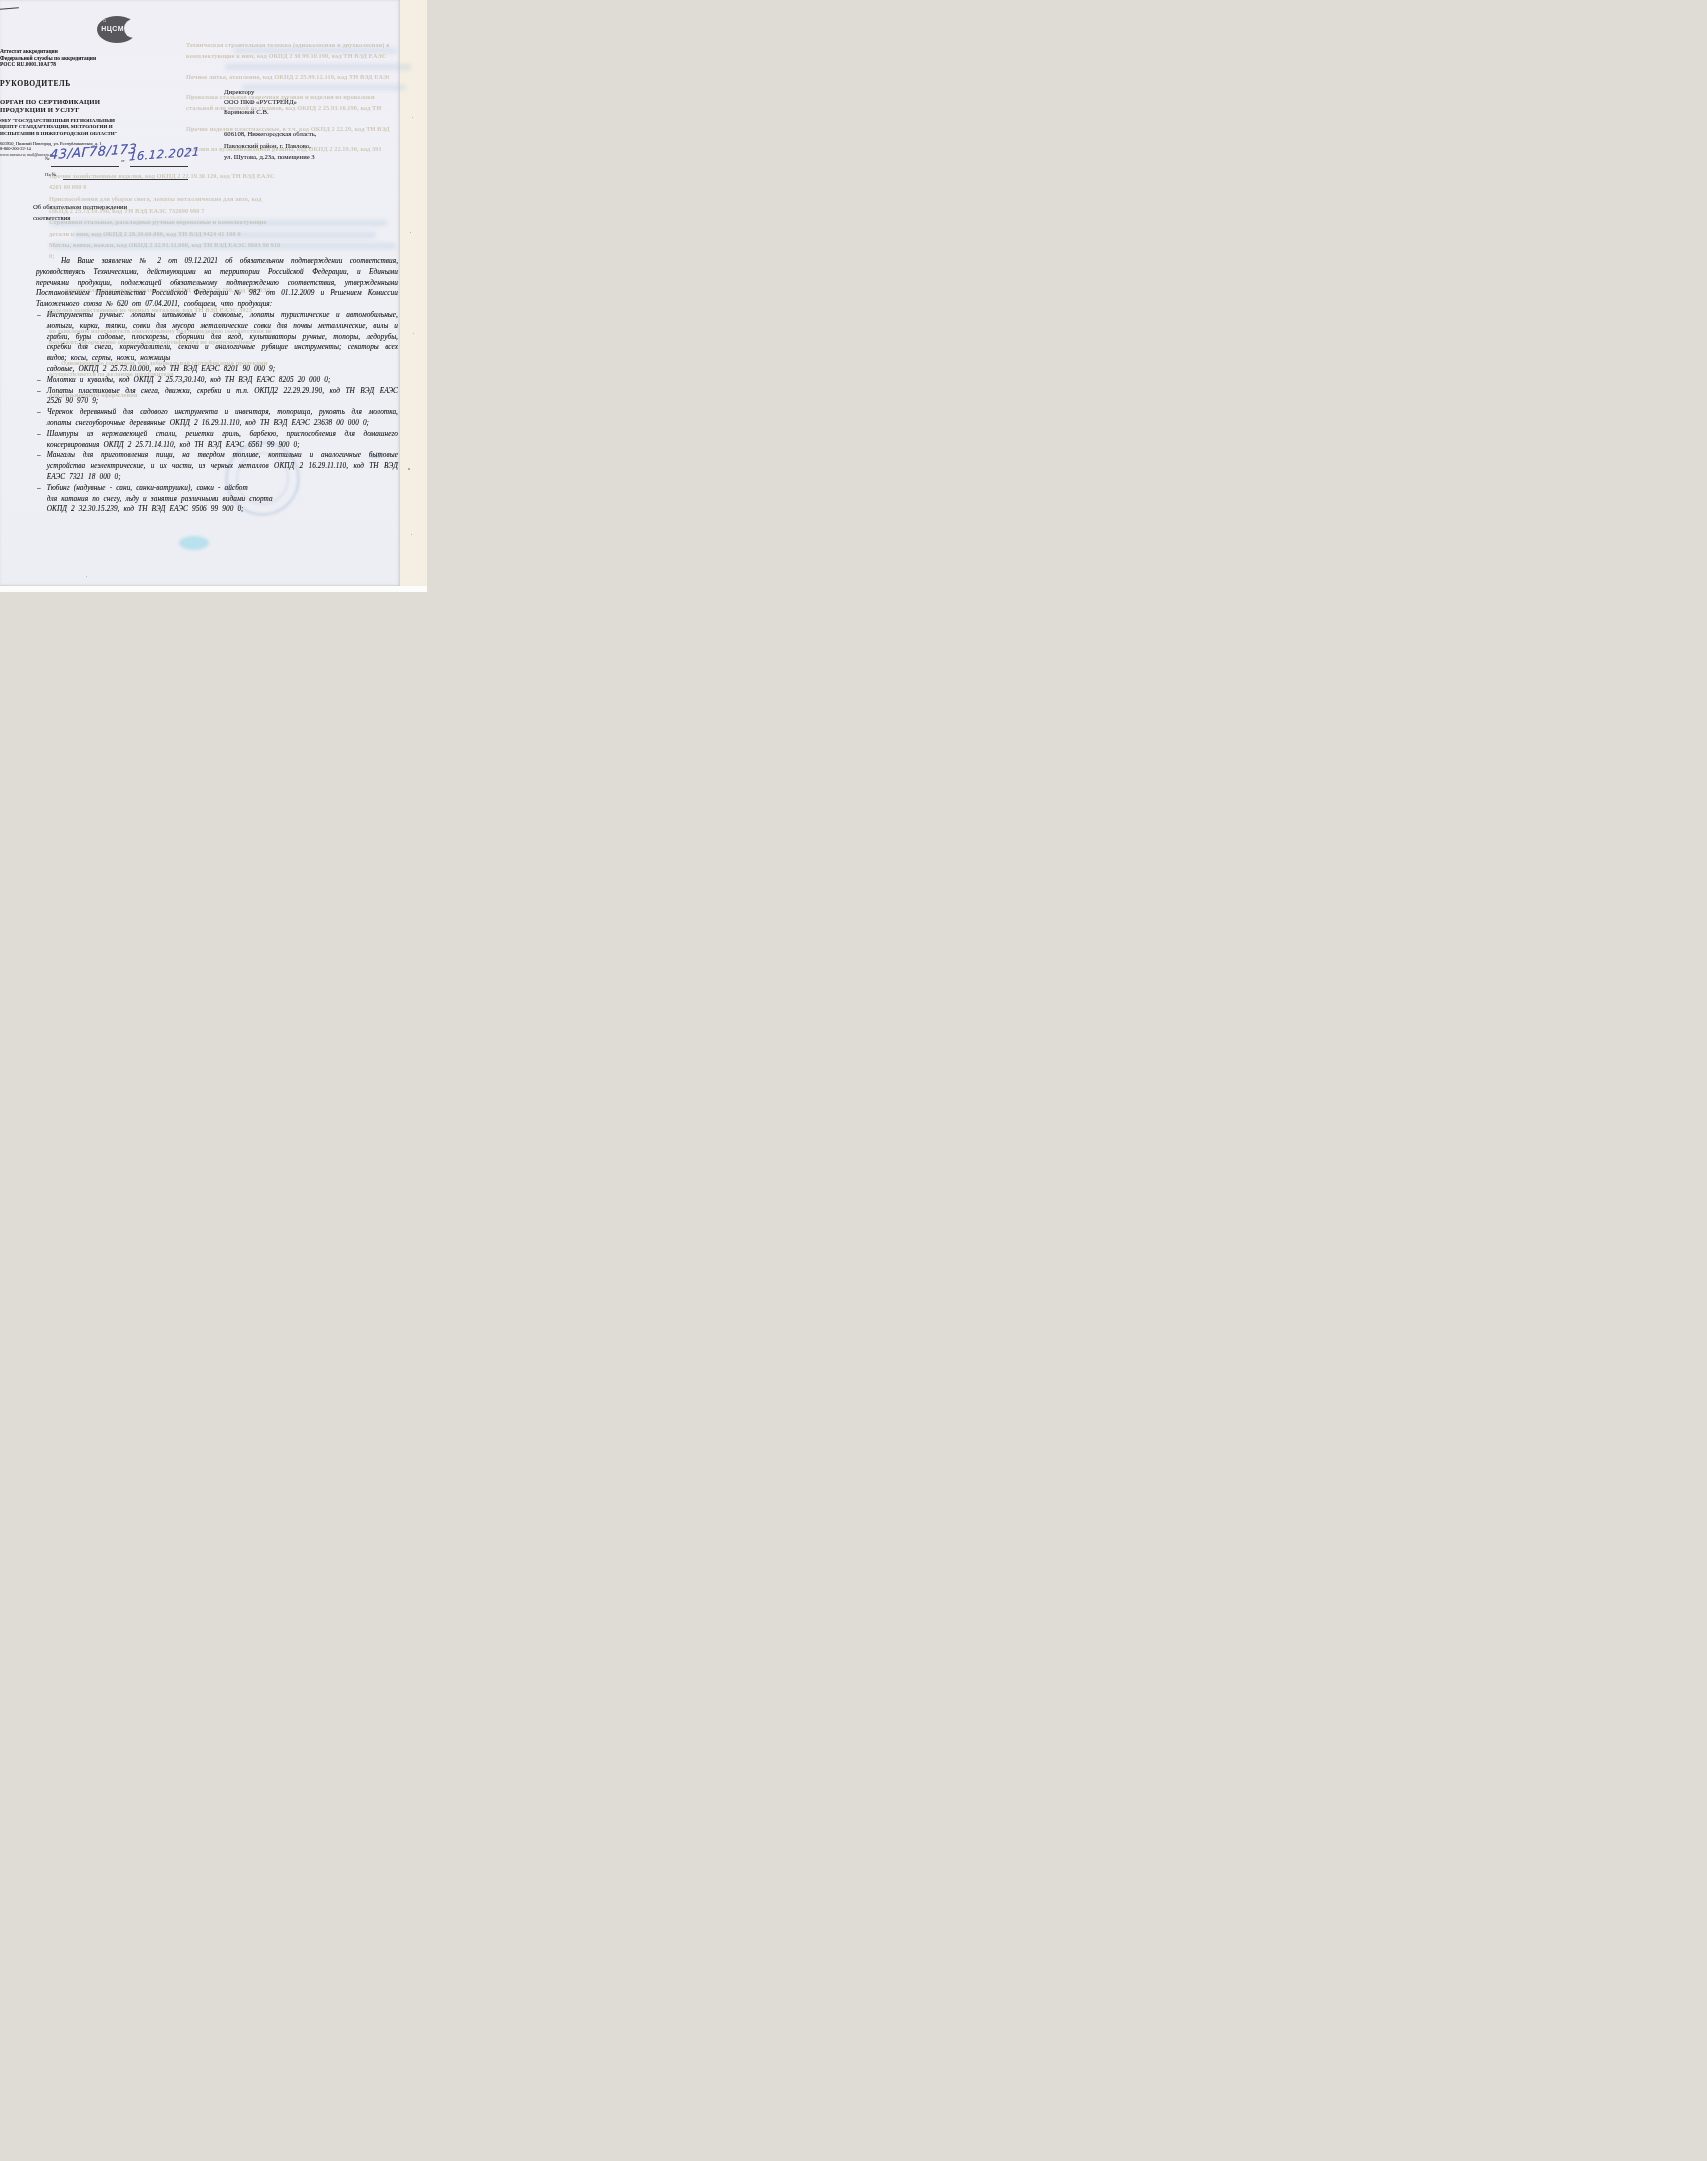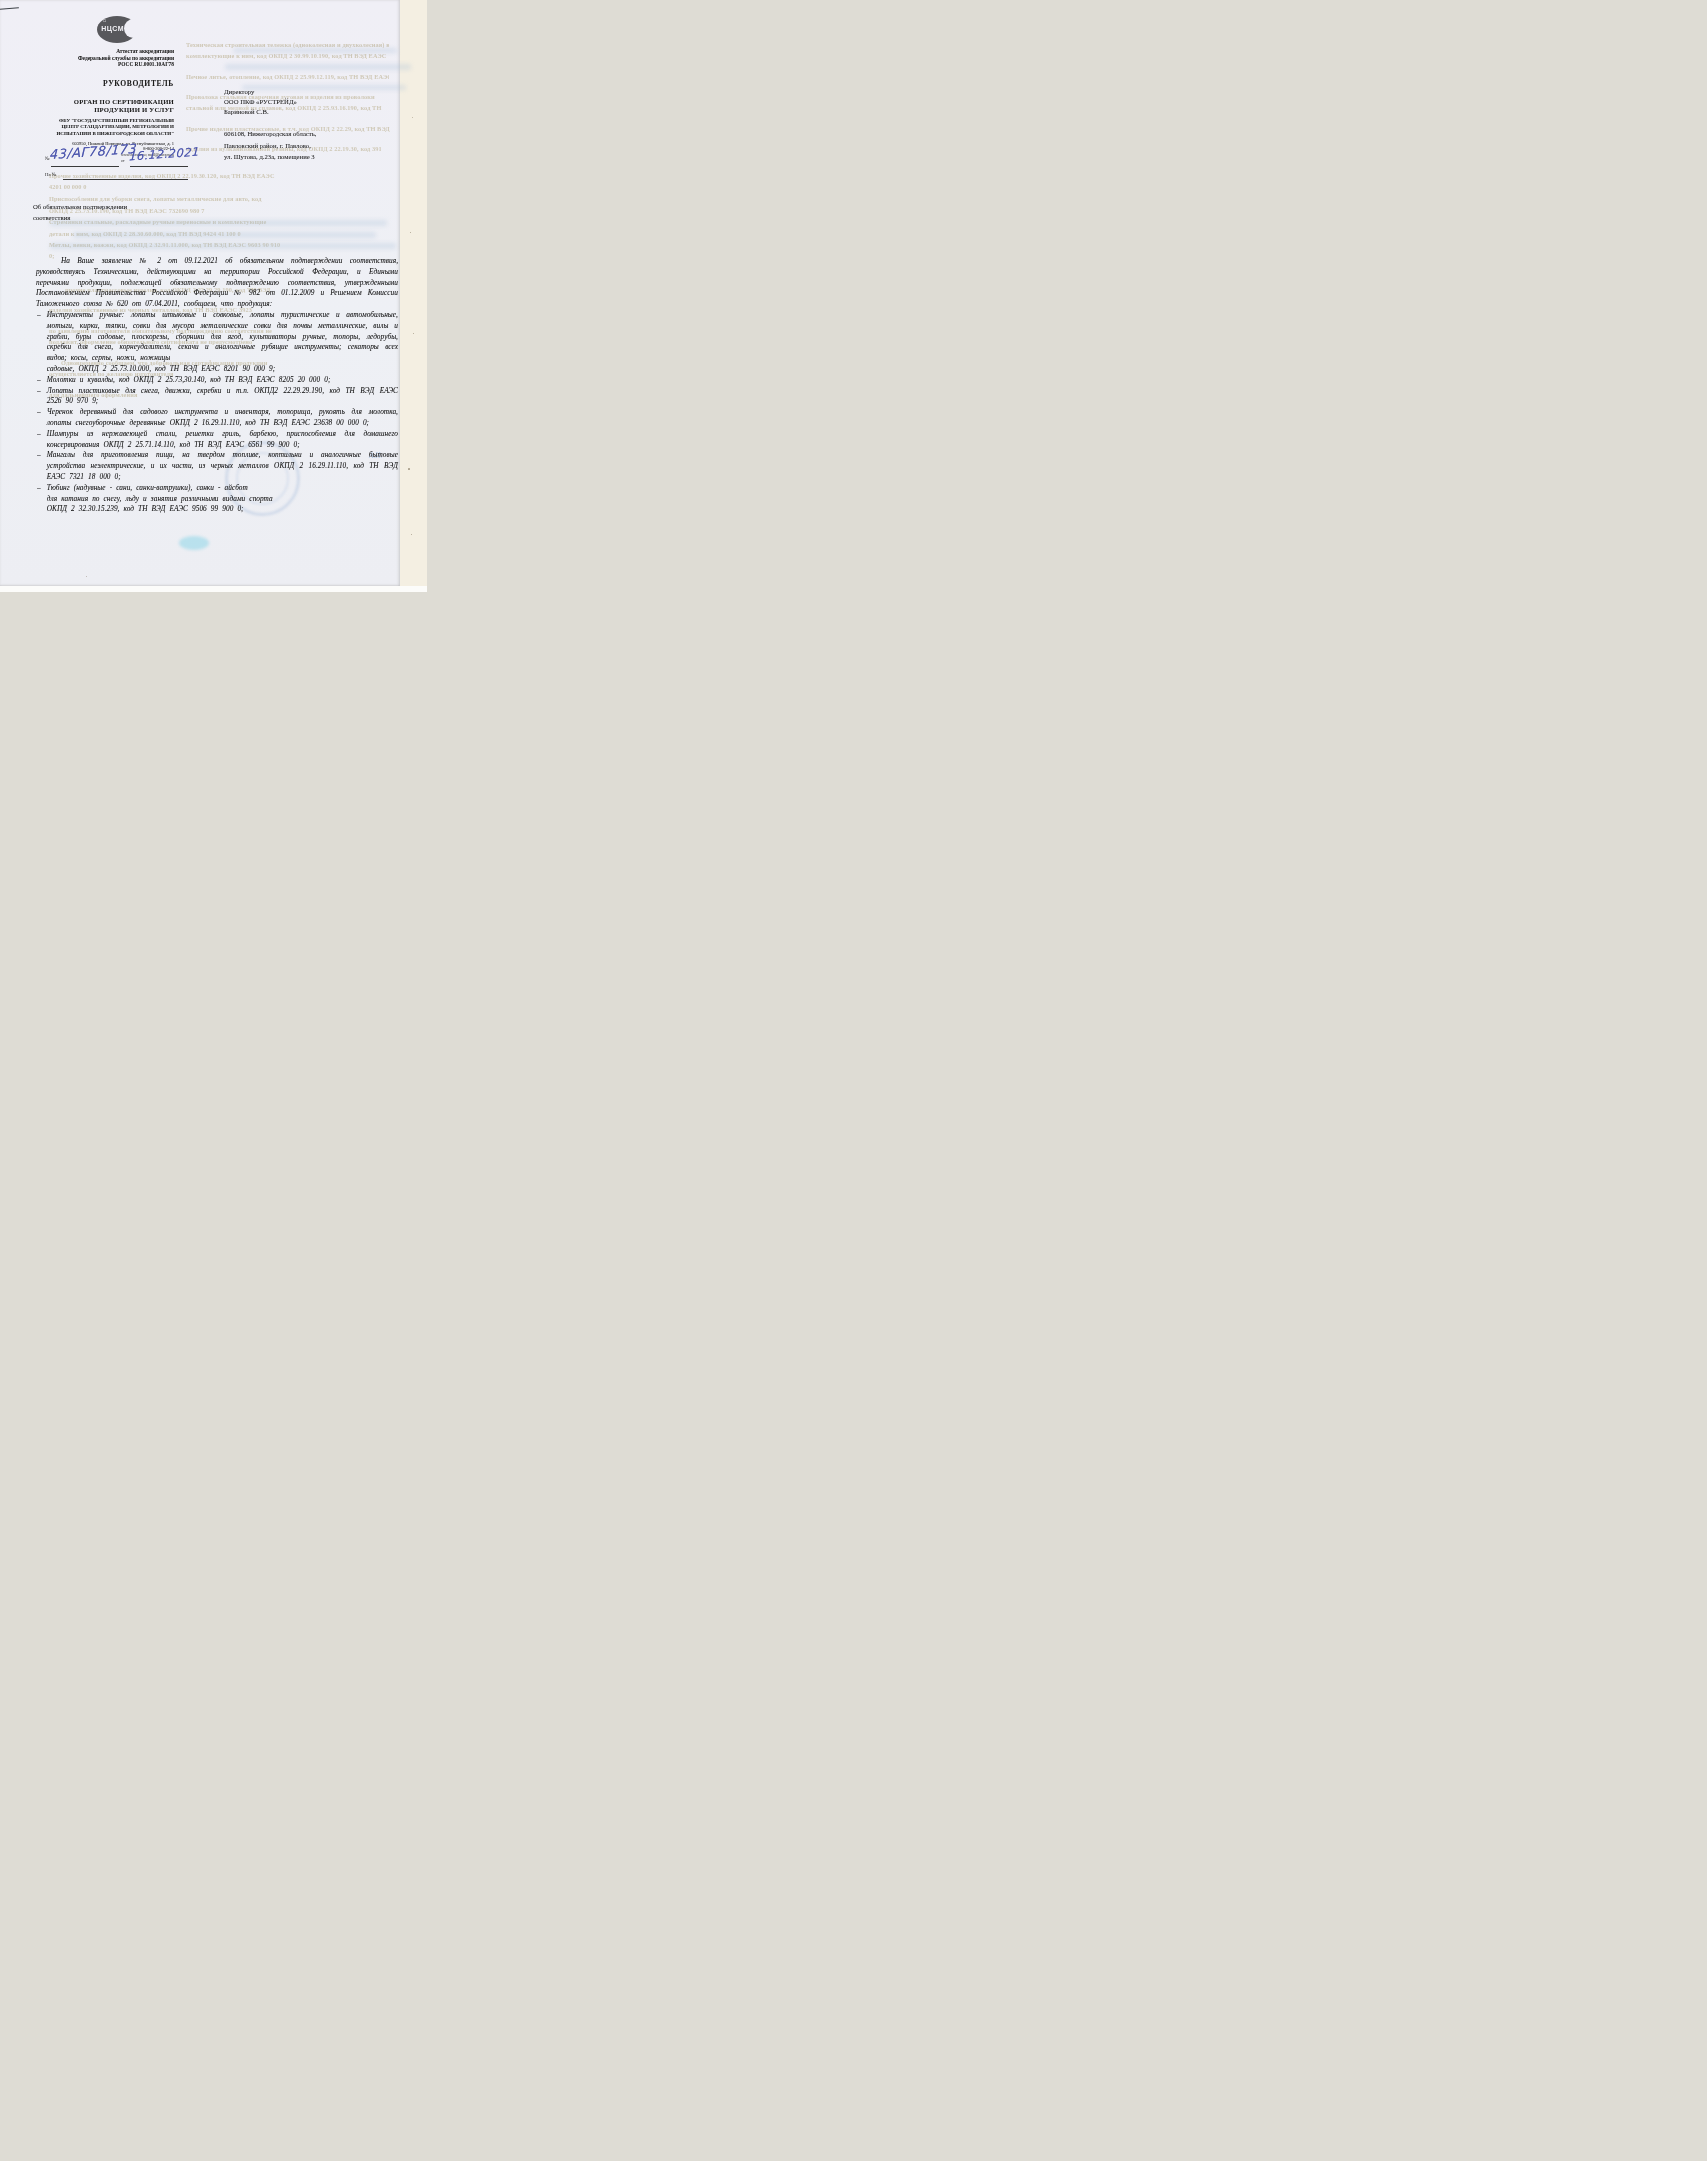--- a/index.html
+++ b/index.html
@@ -28,21 +28,21 @@
   
   .logo{position:absolute;left:97px;top:15.6px;width:40px;height:27px;}
   .logo-disc{position:absolute;left:0;top:0;width:40px;height:27px;border-radius:50%;
              background:#58585c;filter:blur(0.2px);}
   .logo-cut{position:absolute;right:-6px;top:3.9px;width:19px;height:19px;border-radius:50%;
             background:#f0eff6;}
   .logo-text{position:absolute;left:4.3px;top:9.5px;width:34px;color:#f2f1f6;font-weight:bold;
              font-size:7px;letter-spacing:0.4px;font-family:"Liberation Sans",sans-serif;}
   .logo-house{position:absolute;left:6px;top:1.7px;color:#f2f1f6;font-size:5.6px;}
   
-  .lh{position:absolute;left:10px;top:48px;width:164px;text-align:right;color:#1d1d1c;
+  .lh{position:absolute;left:0;top:48px;width:164px;text-align:left;color:#1d1d1c;
       text-shadow:0 0.4px 0 rgba(55,55,65,.22);}
   .lh .acc{font-size:5.4px;font-weight:bold;line-height:6.7px;}
   .lh .role{font-size:7.6px;font-weight:bold;letter-spacing:0.6px;margin-top:11.2px;}
   .lh .org{font-size:6.7px;font-weight:bold;letter-spacing:0.2px;line-height:8.6px;margin-top:9.5px;}
   .lh .sub{font-size:5px;font-weight:bold;line-height:6.5px;}
   .lh .addr{font-size:4.5px;margin-top:4.3px;}
   .lh .phone{font-size:4.5px;line-height:5.6px;}
   .lh .web{font-size:4.1px;color:#4a4a4a;line-height:5.2px;}
   
   .ref-label{position:absolute;font-size:4.8px;color:#2a2a2a;}

